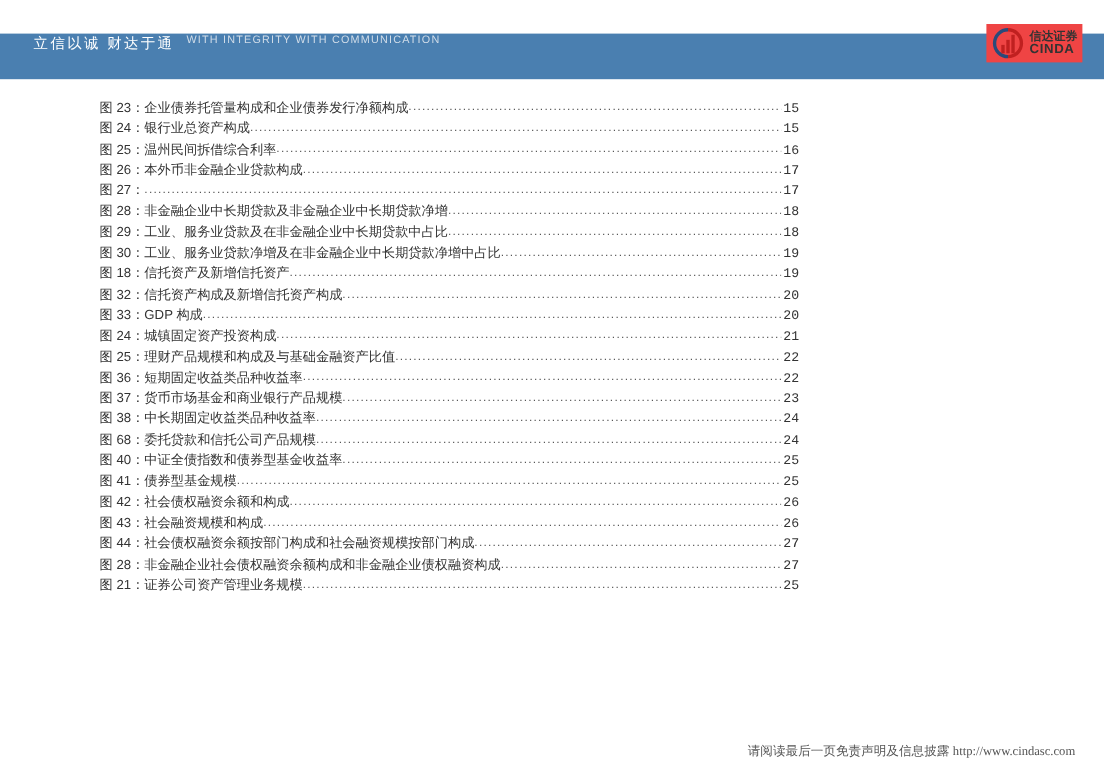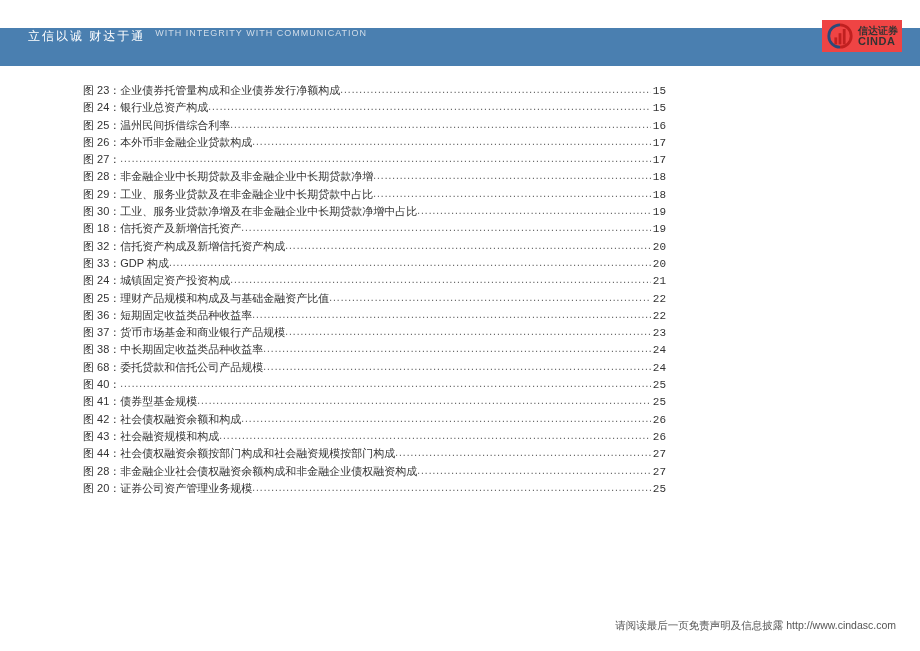--- a/index.html
+++ b/index.html
@@ -98,20 +98,21 @@
   }
   .footer {
     position: absolute;
     bottom: 18px;
     right: 24px;
     font-size: 10.5px;
     color: #555;
   }
   .footer-url {
     color: #555;
+    font-family: Liberation Serif, serif;
   }
 </style>
 </head>
 <body>
 
 <div class="header-bar">
   <span class="header-cn">立信以诚  财达于通</span>
   <span class="header-en">WITH INTEGRITY  WITH COMMUNICATION</span>
 </div>
 
@@ -228,20 +229,21 @@
       <span class="toc-page">24</span>
     </div>
     <div class="toc-row">
       <span class="toc-label">图 68：</span>
       <span class="toc-title">委托贷款和信托公司产品规模</span>
       <span class="toc-dots"></span>
       <span class="toc-page">24</span>
     </div>
     <div class="toc-row">
       <span class="toc-label">图 40：</span>
+      <span class="toc-title">中证全债指数和债券型基金收益率</span>
       <span class="toc-dots"></span>
       <span class="toc-page">25</span>
     </div>
     <div class="toc-row">
       <span class="toc-label">图 41：</span>
       <span class="toc-title">债券型基金规模</span>
       <span class="toc-dots"></span>
       <span class="toc-page">25</span>
     </div>
     <div class="toc-row">
@@ -262,21 +264,21 @@
       <span class="toc-dots"></span>
       <span class="toc-page">27</span>
     </div>
     <div class="toc-row">
       <span class="toc-label">图 28：</span>
       <span class="toc-title">非金融企业社会债权融资余额构成和非金融企业债权融资构成</span>
       <span class="toc-dots"></span>
       <span class="toc-page">27</span>
     </div>
     <div class="toc-row">
-      <span class="toc-label">图 20：</span>
+      <span class="toc-label">图 21：</span>
       <span class="toc-title">证券公司资产管理业务规模</span>
       <span class="toc-dots"></span>
       <span class="toc-page">25</span>
     </div>
   </div>
 
 <div class="footer">
   <span>请阅读最后一页免责声明及信息披露</span>
   <span class="footer-url">http://www.cindasc.com</span>
 </div>

